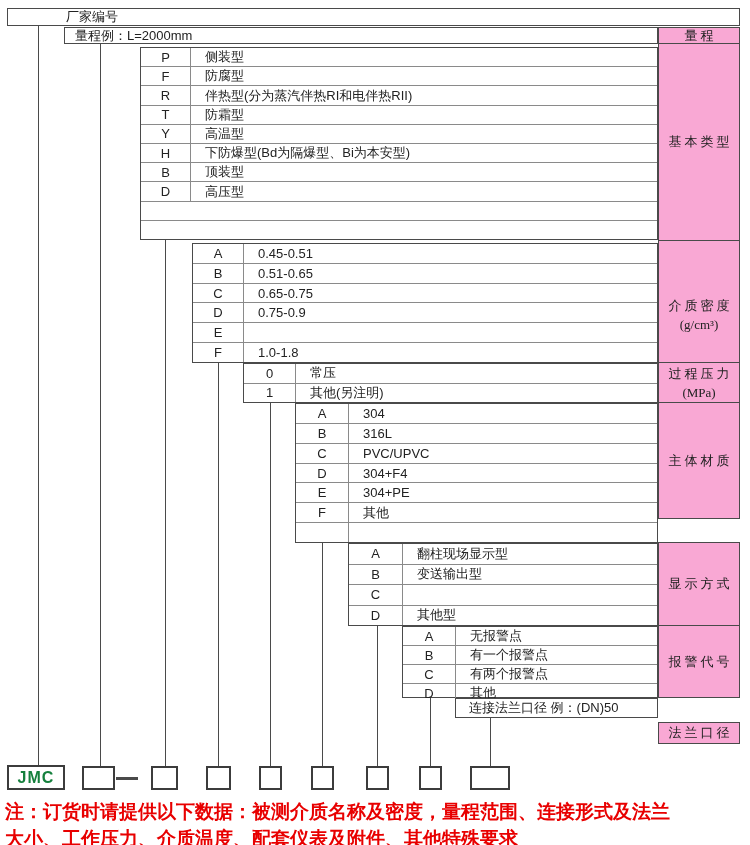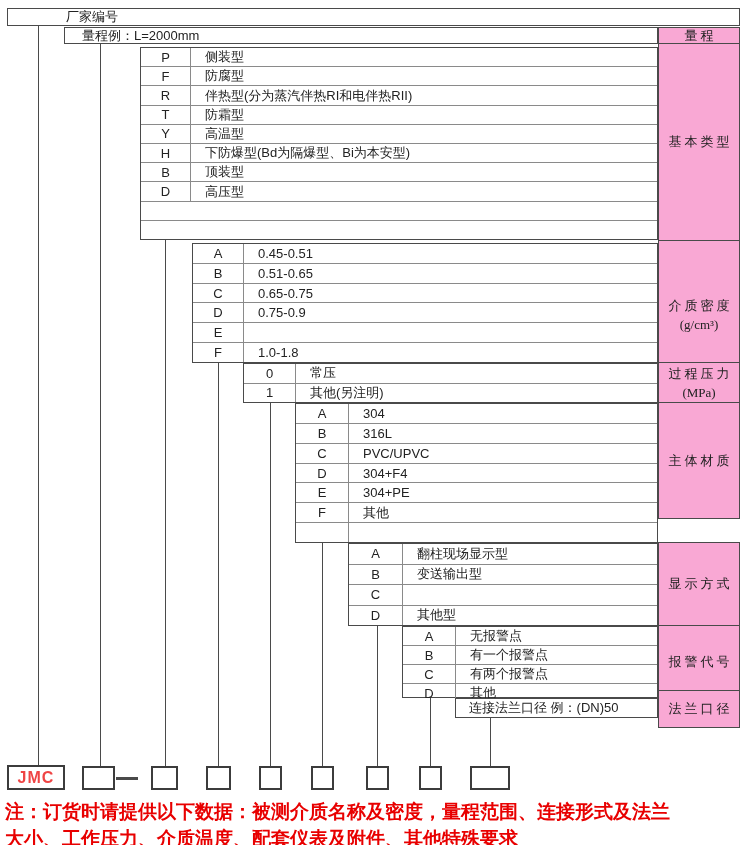--- a/index.html
+++ b/index.html
@@ -32,39 +32,39 @@
     display:flex; flex-direction:column; align-items:center; justify-content:center;
     font-family:"Liberation Serif","DejaVu Serif",serif; font-size:13px;
     text-align:center;
   }
   .lcell .lc-main { letter-spacing:3px; text-indent:3px; }
   .lcell .lc-unit { letter-spacing:0; margin-top:2px; }
   .leader { position:absolute; width:1px; background:#4a4a4a; }
   .mbox {
     position:absolute; box-sizing:border-box; border:2px solid #3c3c3c; background:#fff;
     display:flex; align-items:center; justify-content:center;
-    font-weight:bold; font-size:16px; letter-spacing:1px; color:#ef4444;
+    font-weight:bold; font-size:16px; letter-spacing:1px; color:#15803d;
   }
   .dash { position:absolute; height:3px; background:#4a4a4a; }
   .note {
     position:absolute; left:5px; top:798px; width:742px;
     font-weight:bold; font-size:19px; line-height:27px; white-space:nowrap;
   }
   .bartext { border:1px solid #4a4a4a; box-sizing:border-box; display:flex; align-items:center; position:absolute; background:#fff; white-space:nowrap; }
 </style>
 </head>
 <body>
 
 <div id="stage">
 
   <div class="bartext" style="left:7px; top:8px; width:733px; height:18px; padding-left:58px;">
     <span>厂家编号</span>
   </div>
 
-  <div class="bartext" style="left:64px; top:27px; width:594px; height:17px; padding-left:17px;">
+  <div class="bartext" style="left:64px; top:27px; width:594px; height:17px; padding-left:10px;">
     <span>量程例：L=2000mm</span>
   </div>
 
   <div class="sec s3" style="left:140px; top:47px; width:518px; height:193px;">
     <div class="row">
         <div class="code">P</div>
         <div class="desc">侧装型</div>
       </div>
     <div class="row">
         <div class="code">F</div>
@@ -227,21 +227,21 @@
     </div>
   <div class="lcell" style="top:402px; height:117px;">
       <span class="lc-main">主体材质</span>
     </div>
   <div class="lcell" style="top:542px; height:84px;">
       <span class="lc-main">显示方式</span>
     </div>
   <div class="lcell" style="top:625px; height:73px;">
       <span class="lc-main">报警代号</span>
     </div>
-  <div class="lcell" style="top:690px; height:38px;">
+  <div class="lcell" style="top:722px; height:22px;">
       <span class="lc-main">法兰口径</span>
     </div>
 
   <div class="leader" style="left:38px;  top:25px;  height:741px;"></div>
   <div class="leader" style="left:100px; top:44px;  height:722px;"></div>
   <div class="leader" style="left:165px; top:240px; height:526px;"></div>
   <div class="leader" style="left:218px; top:363px; height:403px;"></div>
   <div class="leader" style="left:270px; top:403px; height:363px;"></div>
   <div class="leader" style="left:322px; top:543px; height:223px;"></div>
   <div class="leader" style="left:377px; top:626px; height:140px;"></div>

